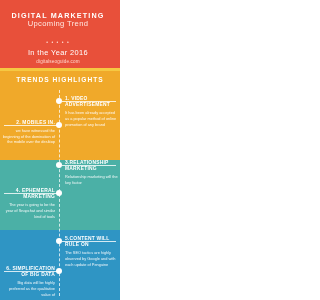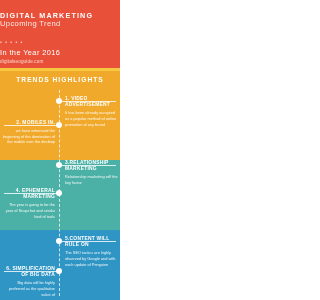--- a/index.html
+++ b/index.html
@@ -12,21 +12,21 @@
 
   
   .band{position:absolute;left:0;width:120px;}
   .band-header{top:0;height:68px;background:#e8503a;}
   .band-divider{top:68px;height:3px;background:#f6c842;}
   .band-orange{top:71px;height:89px;background:#f0a92a;}
   .band-teal{top:160px;height:70px;background:#4bb0a6;}
   .band-blue{top:230px;height:70px;background:#2f95c4;}
 
   
-  .hdr{position:absolute;left:0;width:116px;color:#fff;}
+  .hdr{position:absolute;left:0;width:116px;text-align:center;color:#fff;}
   .hdr-title{
     top:11px;font-size:7.2px;font-weight:bold;letter-spacing:1.15px;
   }
   .hdr-sub{
     top:19px;font-size:7.6px;letter-spacing:.35px;color:#ffe9e3;
   }
   .hdr-dots{
     top:39px;font-size:5px;letter-spacing:1px;color:#ffd9d0;
   }
   .hdr-year{

